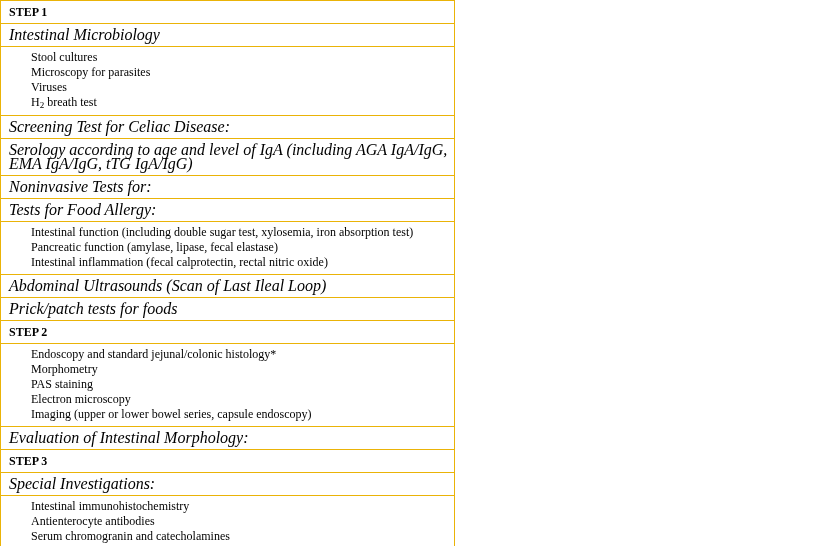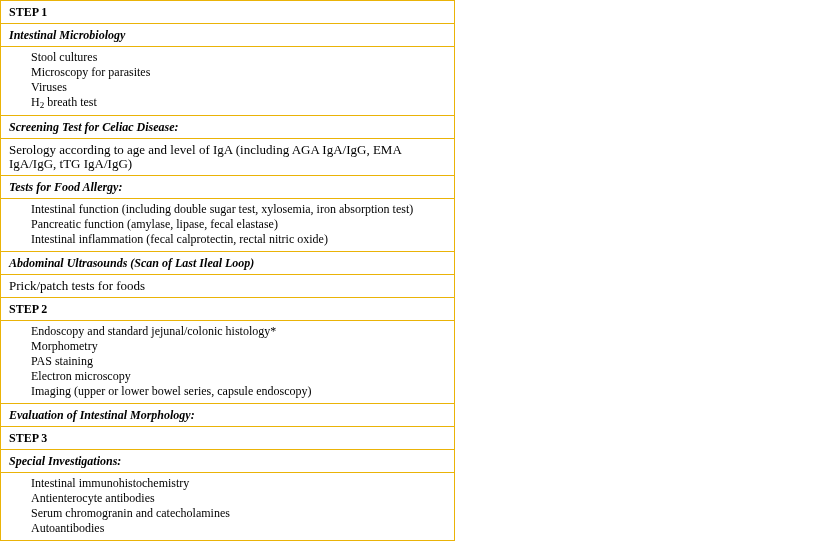--- a/index.html
+++ b/index.html
@@ -32,27 +32,28 @@
   .cell-inner {
     padding: 4px 6px 4px 8px;
   }
   .step-head {
     font-weight: bold;
     font-size: 12px;
     line-height: 14px;
   }
   .section-head {
     font-style: italic;
-    font-weight: bold;
-    font-size: 12px;
+    font-weight: normal;
+    font-size: 16px;
     line-height: 14px;
   }
   .plain-line {
-    font-size: 13px;
+    font-size: 16px;
     line-height: 14px;
+    font-style: italic;
   }
   ul.item-list {
     list-style: none;
     margin: 0;
     padding: 3px 0 4px 8px;
   }
   ul.item-list li {
     font-size: 12px;
     line-height: 15px;
     padding-left: 22px;
@@ -103,20 +104,27 @@
         </tr>
 
       <tr>
           <td>
         <div class="cell-inner">
               <div class="plain-line">Serology according to age and level of IgA (including AGA IgA/IgG, EMA IgA/IgG, tTG IgA/IgG)</div>
             </div>
       </td>
         </tr>
 
+      <tr>
+          <td>
+        <div class="cell-inner">
+              <div class="section-head">Noninvasive Tests for:</div>
+            </div>
+      </td>
+        </tr>
 
       <tr>
           <td>
         <div class="cell-inner">
               <div class="section-head">Tests for Food Allergy:</div>
             </div>
       </td>
         </tr>
 
       <tr>

